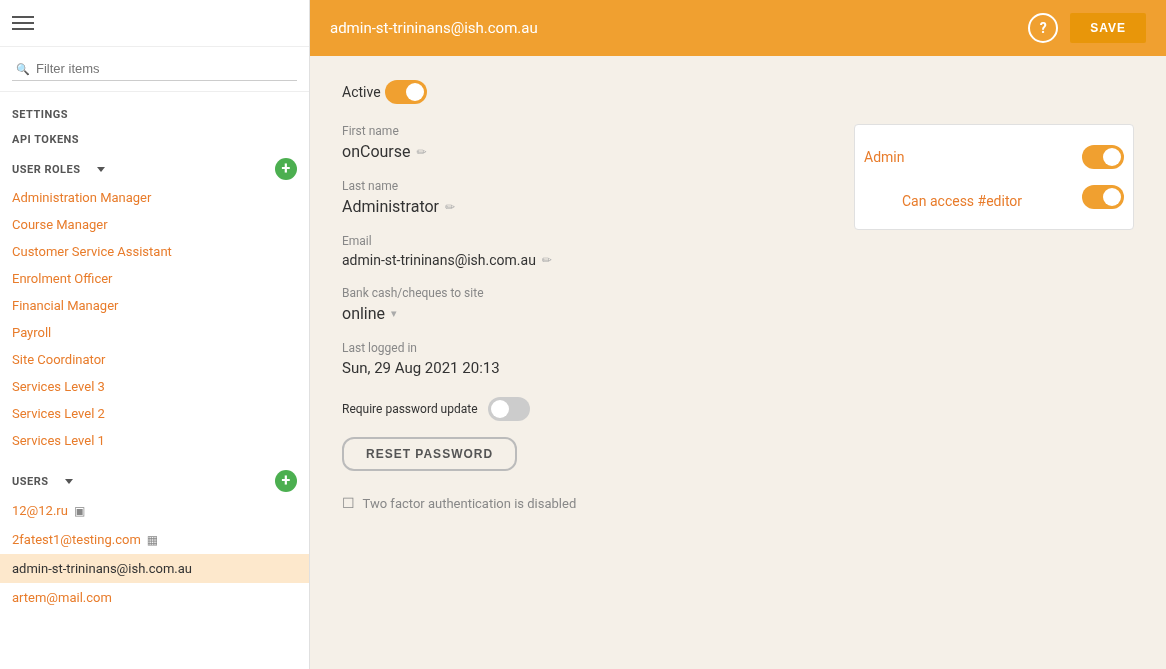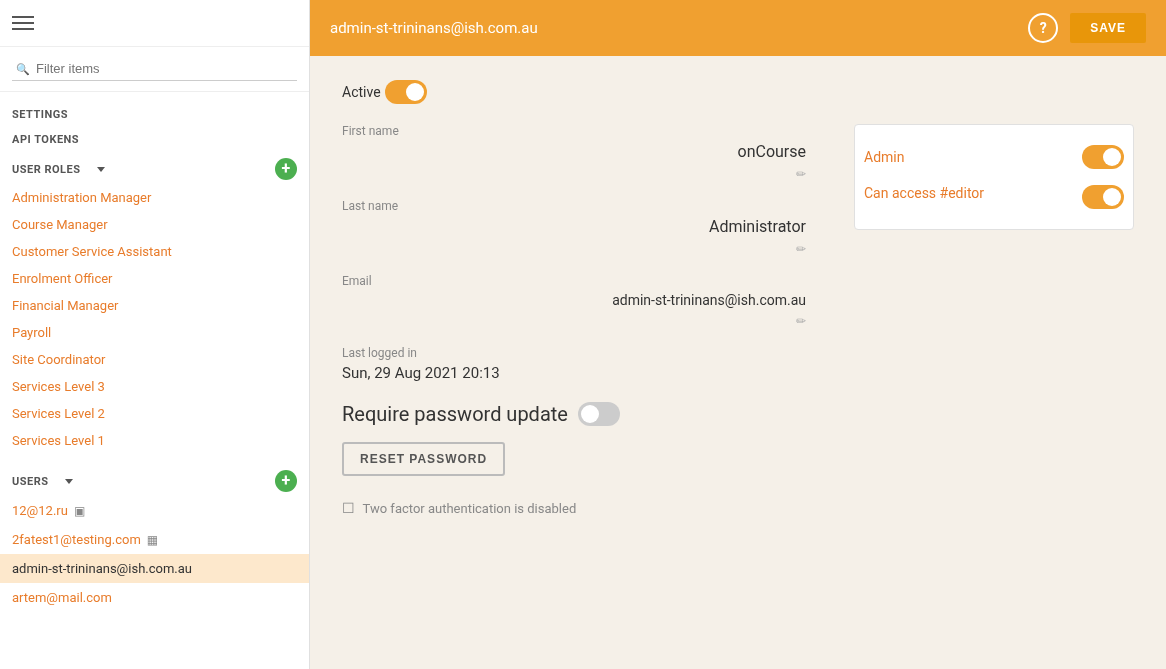--- a/index.html
+++ b/index.html
@@ -262,23 +262,22 @@
     .field-label {
       font-size: 12px;
       color: #888;
       margin-bottom: 4px;
     }
 
     .field-value {
       font-size: 16px;
       color: #333;
       display: flex;
-      align-items: flex-end;
+      align-items: center;
       gap: 6px;
-      flex-direction: column;
     }
 
     .field-value .edit-icon {
       font-size: 12px;
       color: #aaa;
       cursor: pointer;
     }
 
     .field-value .dropdown-icon {
       font-size: 11px;
@@ -297,35 +296,35 @@
 
     .require-row {
       display: flex;
       align-items: center;
       gap: 10px;
       margin-top: 20px;
       margin-bottom: 16px;
     }
 
     .require-label {
-      font-size: 20px;
+      font-size: 12px;
       color: #333;
     }
 
     .reset-btn {
       display: inline-block;
       border: 2px solid #bbb;
       background: transparent;
       color: #555;
-      padding: 8px 16px;
+      padding: 8px 22px;
       font-size: 12px;
       font-weight: 700;
       letter-spacing: 1px;
       cursor: pointer;
-      border-radius: 3px;
+      border-radius: 12px;
       margin-bottom: 16px;
     }
 
     .tfa-row {
       display: flex;
       align-items: center;
       gap: 8px;
       margin-top: 8px;
       font-size: 13px;
       color: #888;
@@ -353,22 +352,23 @@
       margin-bottom: 16px;
     }
 
     .admin-row-label {
       font-size: 14px;
       color: #e87c2b;
     }
 
     .editor-row {
       display: flex;
-      align-items: flex-start;
+      align-items: flex-end;
       justify-content: space-between;
+      margin-left: 38px;
     }
 
     .editor-label {
       font-size: 14px;
       color: #e87c2b;
     }
   </style>
 </head>
 <body>
 
@@ -506,20 +506,27 @@
         
         <div class="field-group">
           <div class="field-label">Email</div>
           <div class="field-value email-value">
             <span>admin-st-trininans@ish.com.au</span>
             <span class="edit-icon">✏</span>
           </div>
         </div>
 
         
+        <div class="field-group">
+          <div class="field-label">Bank cash/cheques to site</div>
+          <div class="field-value">
+            <span>online</span>
+            <span class="dropdown-icon">▾</span>
+          </div>
+        </div>
 
         
         <div class="field-group">
           <div class="field-label">Last logged in</div>
           <div class="last-logged">Sun, 29 Aug 2021 20:13</div>
         </div>
 
         
         <div class="require-row">
           <span class="require-label">Require password update</span>

